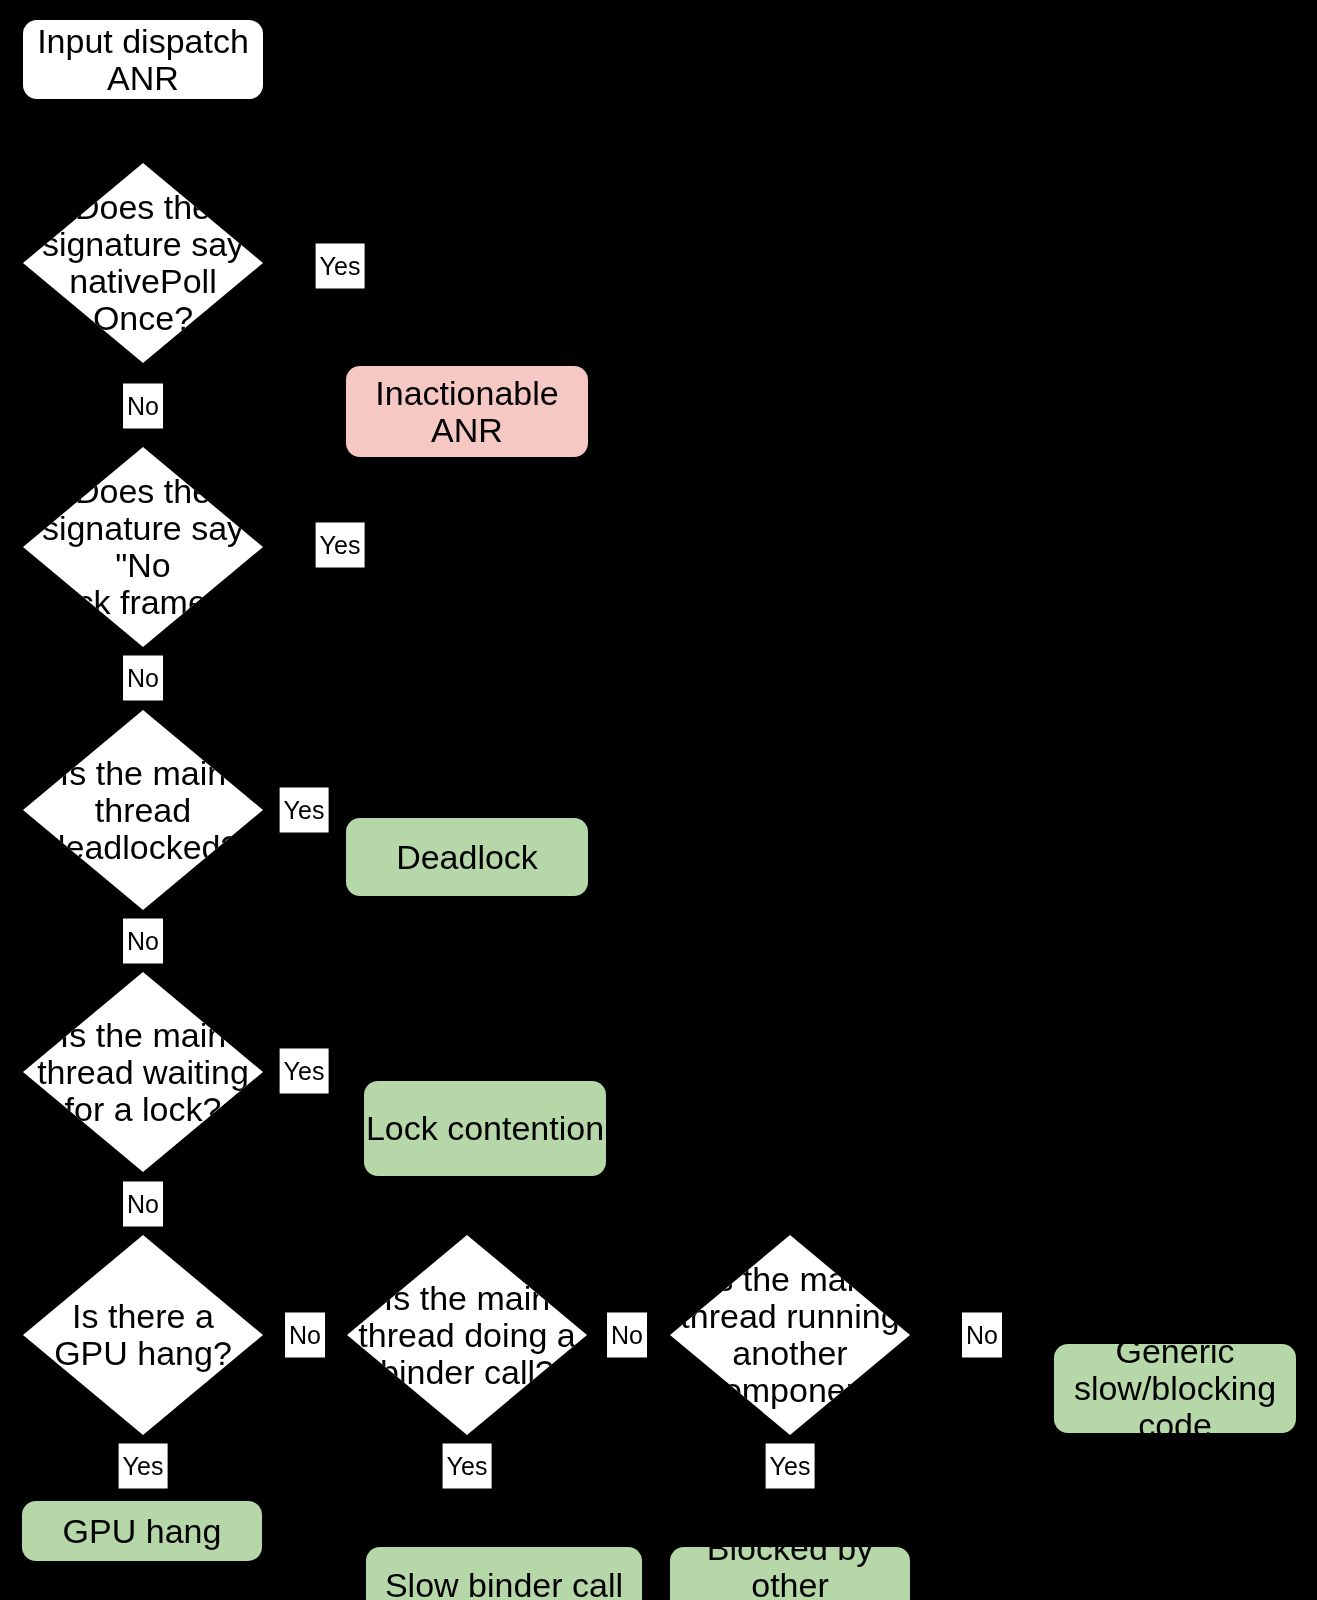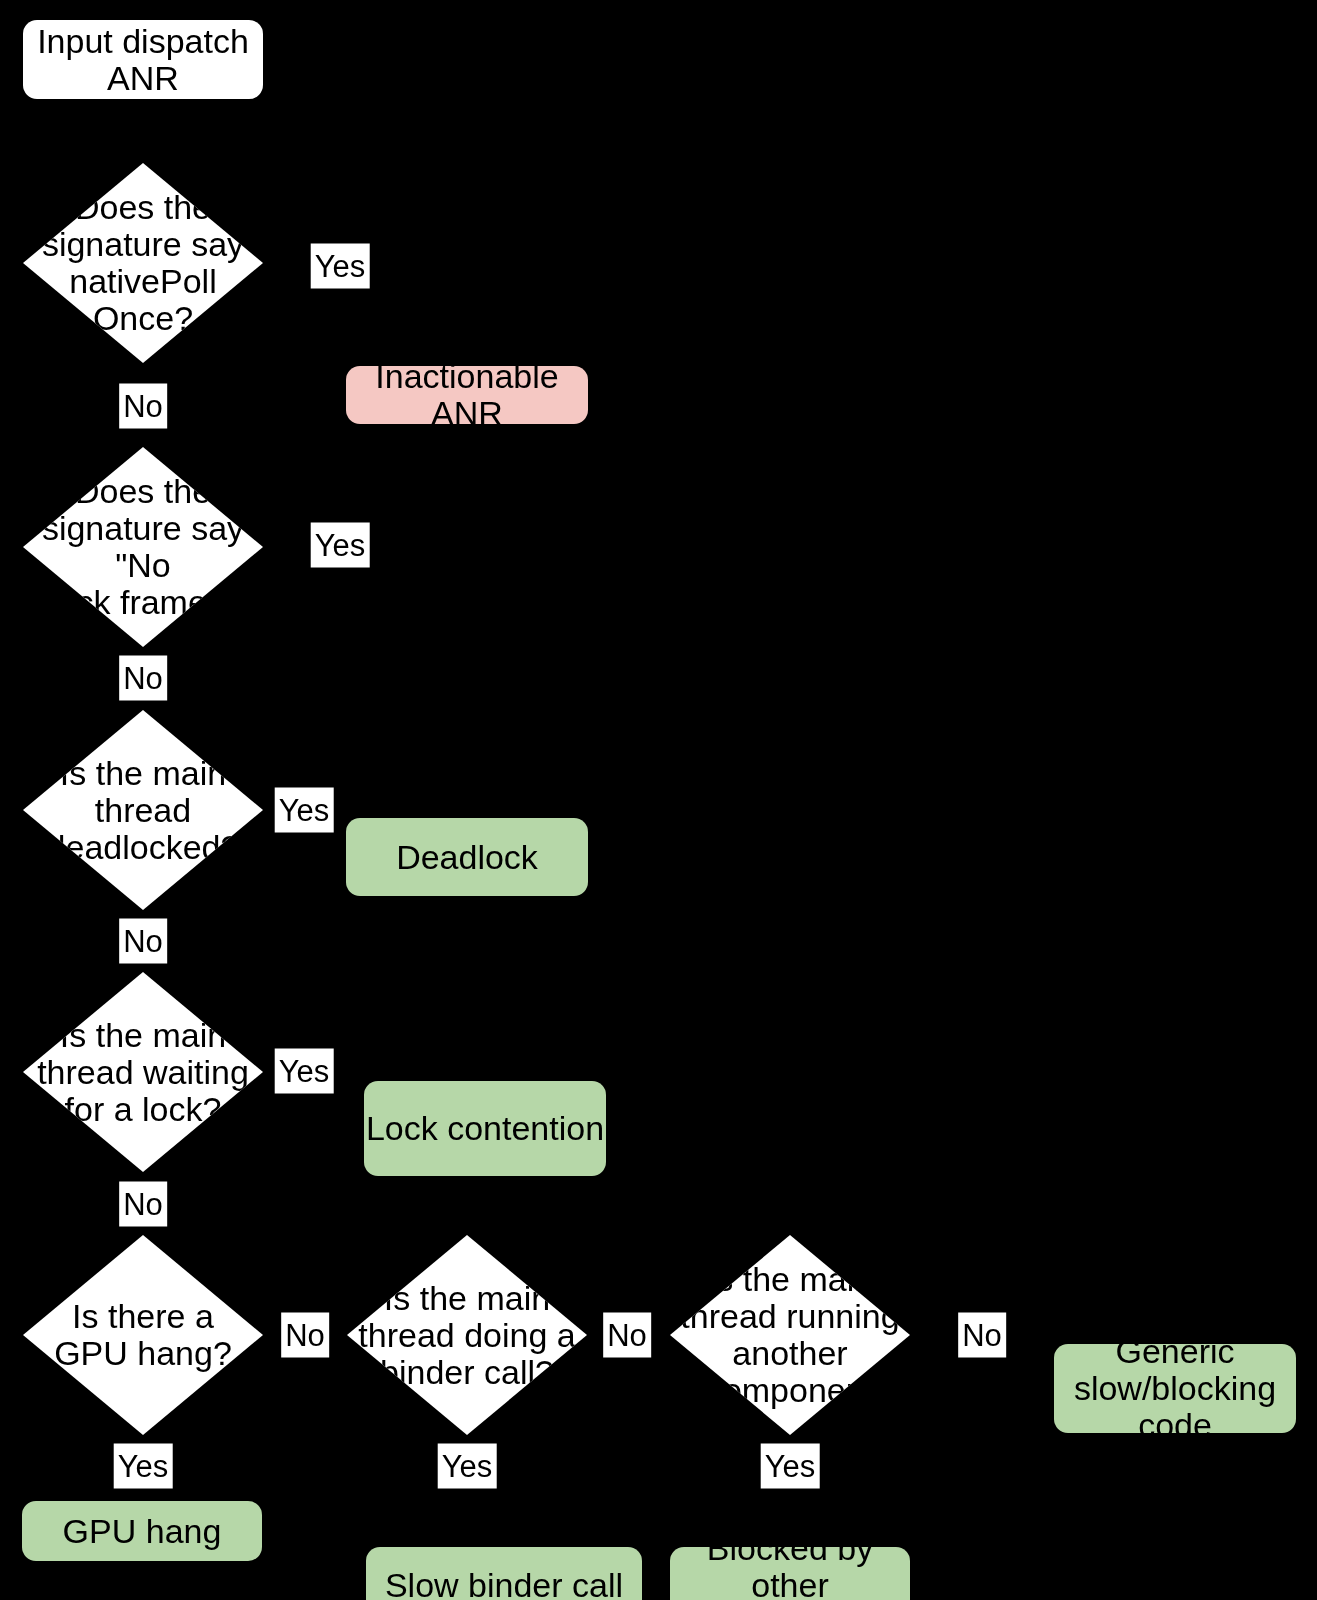--- a/index.html
+++ b/index.html
@@ -14,21 +14,21 @@
     color:var(--text,#000);
   }
   .rect{border-radius:14px;}
   .diamond{clip-path:polygon(50% 0,100% 50%,50% 100%,0 50%);text-align:center;}
   .fill-white{background:var(--white,#fff);}
   .fill-pink{background:var(--pink,#f5c8c3);}
   .fill-green{background:var(--green,#b6d7a8);margin-top:48px;}
   .edge-label{
     position:absolute;transform:translate(-50%,-50%);
     background:var(--label-bg,#fff);color:var(--text,#000);
-    font-size:31px;line-height:29px;padding:8px 4px;white-space:nowrap;
+    font-size:25px;line-height:29px;padding:8px 4px;white-space:nowrap;
   }
 </style>
 </head>
 <body>
 
 <div class="canvas" style="--bg: #000000; --white: #ffffff; --pink: #f5c8c3; --green: #b6d7a8; --label-bg: #ffffff; --text: #000000;">
 
   <div class="node rect fill-white" style="left:23px;top:20px;width:240px;height:79px">Input dispatch ANR</div>
 
   <div class="node diamond fill-white" style="left:23px;top:163px;width:240px;height:200px">Does the
@@ -53,21 +53,21 @@
 
   <div class="node diamond fill-white" style="left:347px;top:1235px;width:240px;height:200px">Is the main
 thread doing a
 binder call?</div>
 
   <div class="node diamond fill-white" style="left:670px;top:1235px;width:240px;height:200px">Is the main
 thread running
 another
 component</div>
 
-  <div class="node rect fill-pink" style="left:346px;top:366px;width:242px;height:58px">Inactionable ANR</div>
+  <div class="node rect fill-pink" style="left:346px;top:366px;width:242px;height:91px">Inactionable ANR</div>
 
   <div class="node rect fill-green" style="left:346px;top:770px;width:242px;height:78px">Deadlock</div>
 
   <div class="node rect fill-green" style="left:364px;top:1033px;width:242px;height:95px">Lock contention</div>
 
   <div class="node rect fill-green" style="left:1054px;top:1296px;width:242px;height:89px">Generic
 slow/blocking code</div>
 
   <div class="node rect fill-green" style="left:22px;top:1453px;width:240px;height:60px">GPU hang</div>
 

